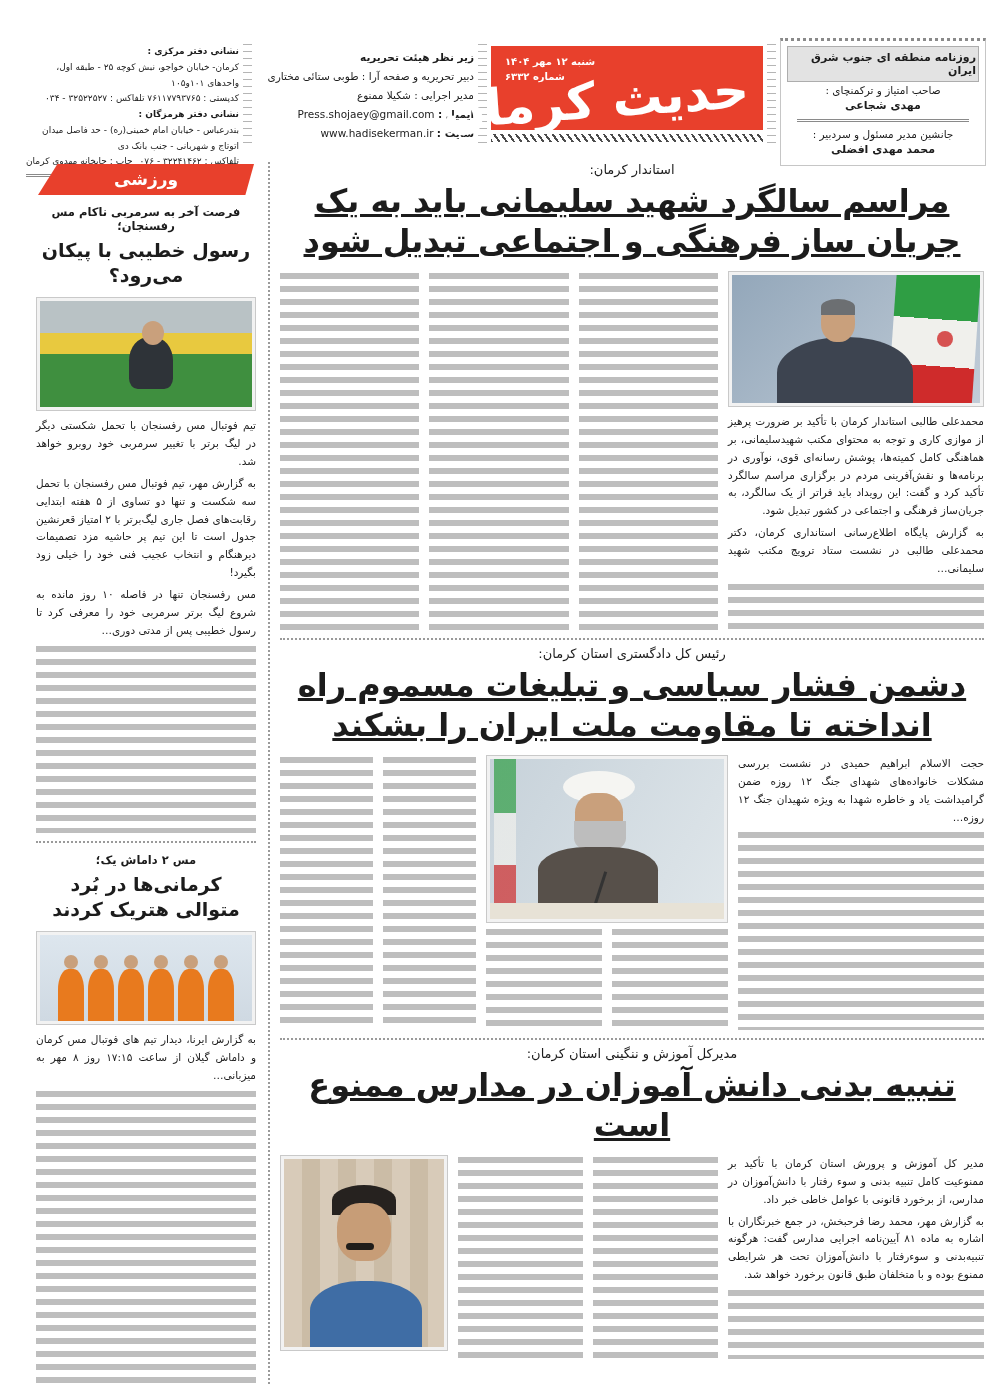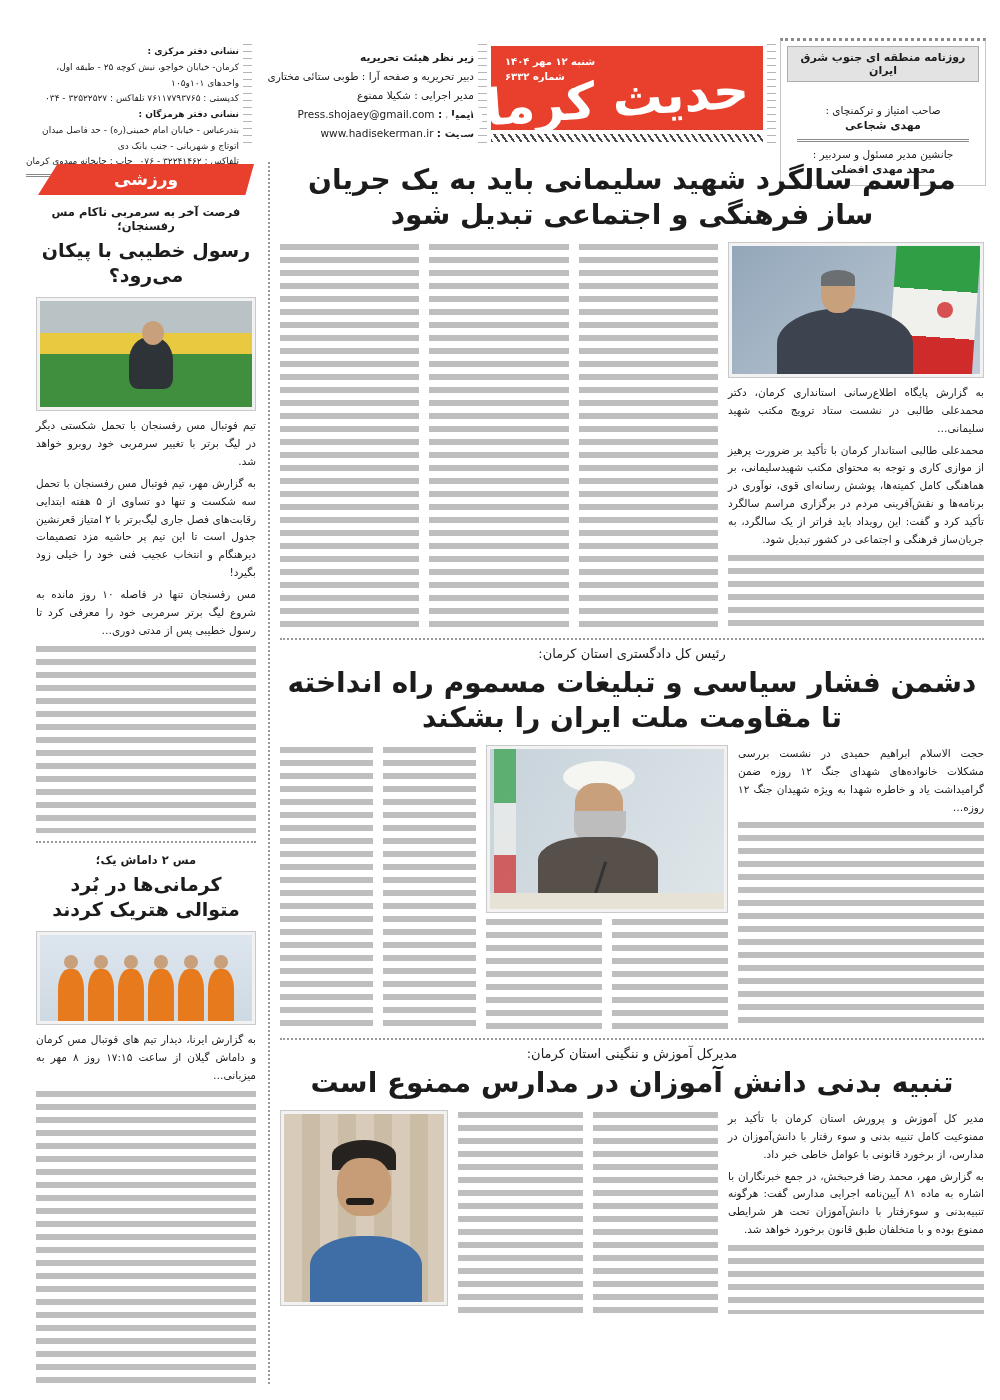--- a/index.html
+++ b/index.html
@@ -12,21 +12,21 @@
   }
 
   
   .header-row { display:flex; align-items:flex-start; height:138px; }
   .ladder { width:9px; align-self:stretch; margin:30px 4px 8px 4px;
     background:repeating-linear-gradient(to bottom,#b5b5b5 0 1px, transparent 1px 7px); }
 
   .region-box { width:206px; margin-top:24px; border:1px solid #c6c6c6; border-top:3px dotted #8a8a8a;
     padding:5px 6px 6px; text-align:center; }
   .region-title { background:#e3e3e3; border:1px solid #adadad; font-size:11px; font-weight:bold;
-    padding:4px 2px; margin-bottom:20px; }
+    padding:4px 2px; margin-bottom:0;text-align:right; }
   .region-line { font-size:10.5px; line-height:1.55; }
   .region-name { font-size:11px; font-weight:bold; line-height:1.5; }
   .region-divider { border-top:1px solid #8a8a8a; border-bottom:1px solid #8a8a8a; height:3px; margin:4px 10px; }
 
   .logo-box { position:relative; width:272px; height:84px; margin-top:32px; background:#e8402c; }
   .logo-date { position:absolute; top:8px; left:14px; text-align:left; color:#ffffff;
     font-size:10px; font-weight:bold; line-height:1.5; direction:rtl; }
   .logo-title { position:absolute; bottom:2px; right:14px; left:0; color:#ffffff;
     font-size:50px; font-weight:bold; transform:rotate(-4deg); transform-origin:center;
     white-space:nowrap; letter-spacing:-2px; text-align:center; }
@@ -43,22 +43,22 @@
   .addr-last { display:flex; justify-content:space-between; }
 
   
   .content { display:flex; margin-top:10px; height:1222px; }
   .main-col { width:706px; padding-right:2px; }
   .side-col { flex:1; border-left:0; padding-left:10px; margin-right:10px;
     border-right:2px dotted #9a9a9a; padding-right:12px; display:flex; flex-direction:column; }
 
   article { display:flex; flex-direction:column; }
   .kicker { text-align:center; font-size:13px; margin-bottom:4px; }
-  .headline { text-align:center; font-size:28px; font-weight:bold; letter-spacing:-1px;
-    line-height:1.25; margin-bottom:10px; }
+  .headline { text-align:center; font-size:32px; font-weight:bold; letter-spacing:-1px;
+    line-height:1.25; margin-bottom:10px;text-decoration:underline; }
   .cols { display:flex; gap:10px; flex:1; min-height:0; }
   .col { display:flex; flex-direction:column; min-height:0; }
   .bodytext { font-size:10.5px; line-height:1.7; text-align:justify; text-justify:inter-word; }
   .bodytext p { margin-bottom:4px; }
   .greek { flex:1; opacity:.5; margin-top:2px;
     background:repeating-linear-gradient(to bottom,#7d7d7d 0 6px,#ffffff 6px 13px); }
   .photo-frame { border:1px solid #c9c9c9; background:#f2f2f2; padding:3px; margin-bottom:6px; }
   .photo { position:relative; overflow:hidden; width:100%; }
 
   .sep-h { border-top:2px dotted #9a9a9a; margin:8px 0 10px; }
@@ -193,35 +193,36 @@
         <span>چاپ : چاپخانه مهدوی کرمان</span>
       </div>
     </div>
   </div>
 
   <div class="content">
 
     <main class="main-col">
 
       <article class="a1">
+        <div class="kicker">استاندار کرمان:</div>
         <h1 class="headline">مراسم سالگرد شهید سلیمانی باید به یک جریان ساز فرهنگی و اجتماعی تبدیل شود</h1>
         <div class="cols">
           <div class="col colA">
             <div class="photo-frame">
               <div class="photo ph-governor">
                 <div class="flag"></div>
                 <div class="emblem"></div>
                 <div class="suit"></div>
                 <div class="head"></div>
                 <div class="hair"></div>
               </div>
             </div>
             <div class="bodytext">
+              <p>محمدعلی طالبی استاندار کرمان با تأکید بر ضرورت پرهیز از موازی کاری و توجه به محتوای مکتب شهیدسلیمانی، بر هماهنگی کامل کمیته‌ها، پوشش رسانه‌ای قوی، نوآوری در برنامه‌ها و نقش‌آفرینی مردم در برگزاری مراسم سالگرد تأکید کرد و گفت: این رویداد باید فراتر از یک سالگرد، به جریان‌ساز فرهنگی و اجتماعی در کشور تبدیل شود.</p>
               <p>به گزارش پایگاه اطلاع‌رسانی استانداری کرمان، دکتر محمدعلی طالبی در نشست ستاد ترویج مکتب شهید سلیمانی…</p>
-              <p>محمدعلی طالبی استاندار کرمان با تأکید بر ضرورت پرهیز از موازی کاری و توجه به محتوای مکتب شهیدسلیمانی، بر هماهنگی کامل کمیته‌ها، پوشش رسانه‌ای قوی، نوآوری در برنامه‌ها و نقش‌آفرینی مردم در برگزاری مراسم سالگرد تأکید کرد و گفت: این رویداد باید فراتر از یک سالگرد، به جریان‌ساز فرهنگی و اجتماعی در کشور تبدیل شود.</p>
             </div>
             <div class="greek"></div>
           </div>
           <div class="col colN">
               <div class="greek"></div>
             </div>
           <div class="col colN">
               <div class="greek"></div>
             </div>
           <div class="col colN">

